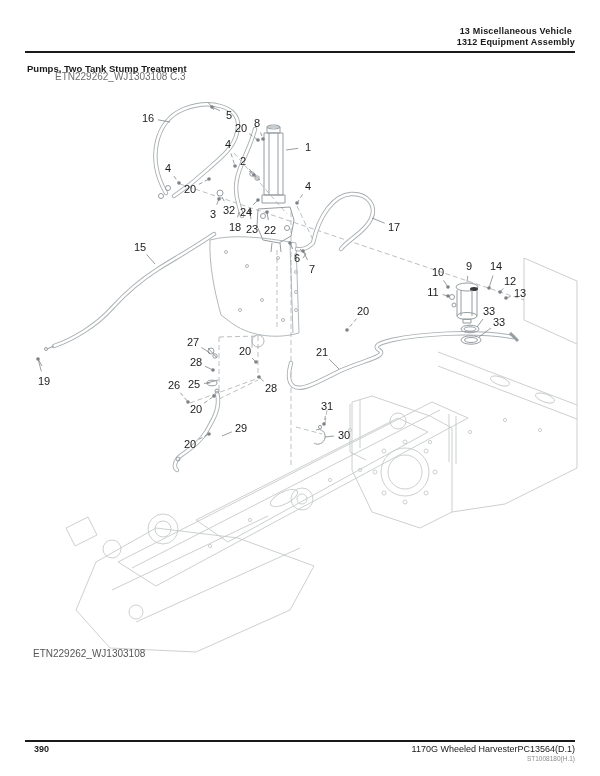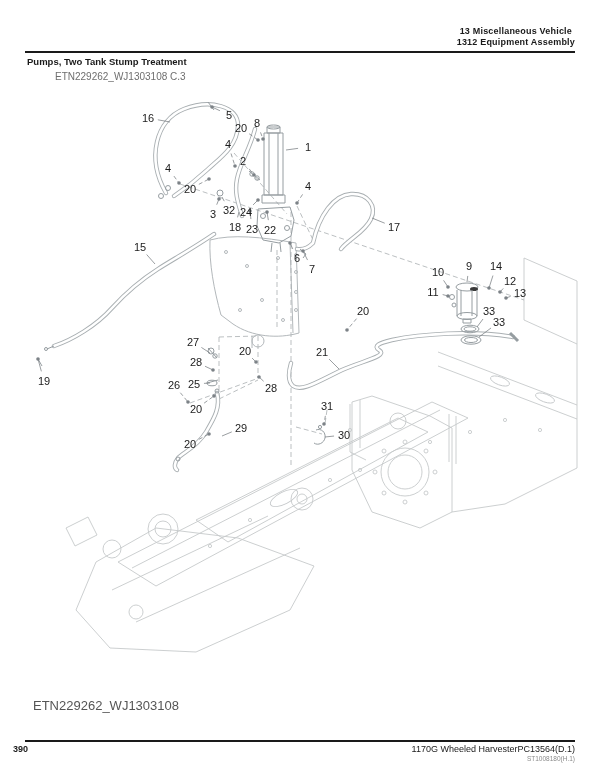--- a/index.html
+++ b/index.html
@@ -4,25 +4,25 @@
 <style>
   html,body{margin:0;padding:0;background:#e8e8e8;}
   .page{position:relative;width:600px;height:776px;background:#ffffff;overflow:hidden;
         font-family:"Liberation Sans",sans-serif;color:#1a1a1a;}
   svg#diagram{position:absolute;left:0;top:0;width:600px;height:776px;}
 
   
   .header-right{position:absolute;top:26px;right:25px;text-align:center;
                 font-size:9px;font-weight:bold;line-height:11px;letter-spacing:.2px;}
   .header-rule{position:absolute;top:51px;left:25px;right:25px;height:2px;background:#1a1a1a;}
-  .doc-title{position:absolute;top:56px;left:27px;font-size:9.5px;font-weight:bold;}
+  .doc-title{position:absolute;top:63px;left:27px;font-size:9.5px;font-weight:bold;}
   .doc-ref{position:absolute;top:71px;left:39px;font-size:10px;color:#6e6e6e;padding-left:16px;}
-  .figure-label{position:absolute;top:698px;left:33px;font-size:13px;color:#555;}
+  .figure-label{position:absolute;top:648px;left:33px;font-size:10px;color:#555;}
   .footer-rule{position:absolute;top:740px;left:25px;right:25px;height:2px;background:#1a1a1a;}
-  .page-number{position:absolute;top:744px;left:13px;font-size:9px;font-weight:bold;}
+  .page-number{position:absolute;top:744px;left:34px;font-size:9px;font-weight:bold;}
   .footer-right{position:absolute;top:744px;right:25px;font-size:9px;display:flex;}
   .doc-code{position:absolute;top:755px;right:25px;font-size:6.5px;color:#8a8a8a;}
 
   
   .frame{stroke:#c6c9cb;fill:none;stroke-width:0.9;}
   .plate{stroke:#b3b8bb;fill:none;stroke-width:1;}
   .part{stroke:#969da1;fill:none;stroke-width:1;}
   .part-dark{fill:#3a3a3a;stroke:none;}
   .hose-o{stroke:#a9afb2;stroke-width:4.4;fill:none;stroke-linecap:round;}
   .hose-i{stroke:#ffffff;stroke-width:2.6;fill:none;stroke-linecap:round;}

